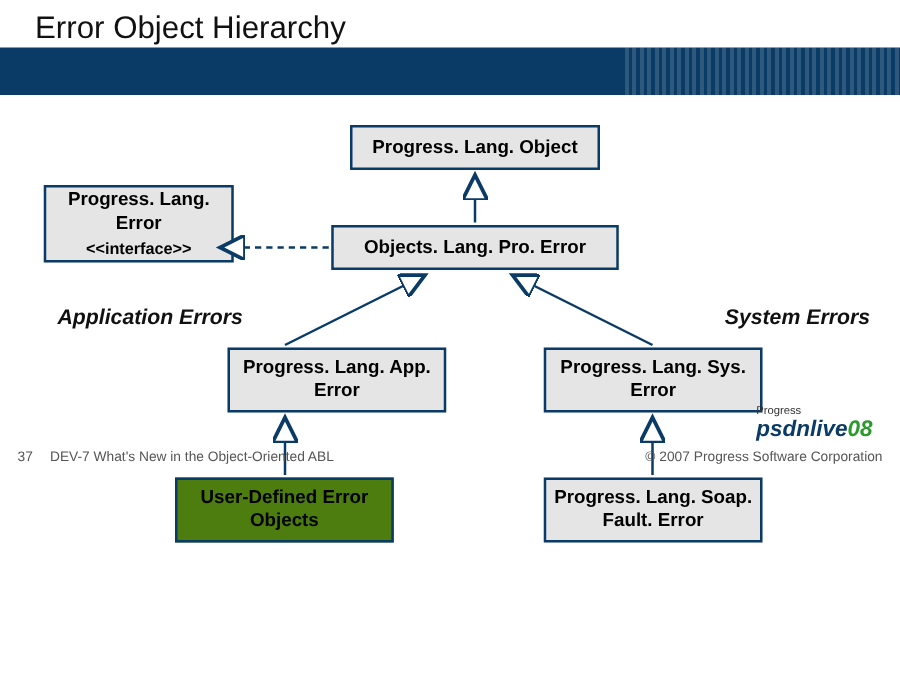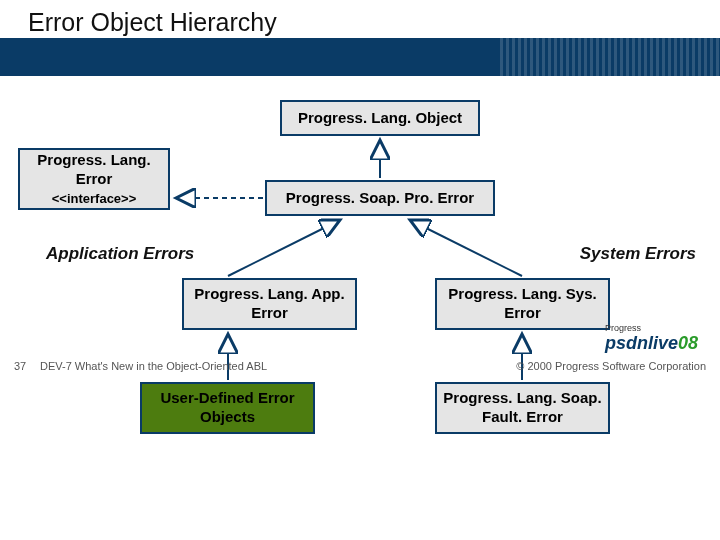--- a/index.html
+++ b/index.html
@@ -22,26 +22,26 @@
 </style>
 </head>
 <body>
 
 <div class="slide">
   <div class="title-bar"></div>
   <div class="title">Error Object Hierarchy</div>
 
   <div class="box" style="left:280px; top:100px; width:200px; height:36px;">Progress. Lang. Object</div>
 
-  <div class="box" style="left:18px; top:148px; width:152px; height:62px;">
+  <div class="box" style="left:35px; top:148px; width:152px; height:62px;">
     <div>Progress. Lang. Error</div>
     <div class="sublabel">&lt;&lt;interface&gt;&gt;</div>
   </div>
 
-  <div class="box" style="left:265px; top:180px; width:230px; height:36px;">Progress. Soap. Pro. Error</div>
+  <div class="box" style="left:265px; top:180px; width:230px; height:36px;">Objects. Lang. Pro. Error</div>
 
   <div class="label" style="left:22px; top:244px;">Application Errors</div>
   <div class="label" style="right:24px; top:244px;">System Errors</div>
 
   <div class="box" style="left:140px; top:278px; width:175px; height:52px;margin-left:42px;">Progress. Lang. App. Error</div>
   <div class="box" style="left:435px; top:278px; width:175px; height:52px;">Progress. Lang. Sys. Error</div>
 
   <div class="box beige" style="left:140px; top:382px; width:175px; height:52px;">User-Defined Error Objects</div>
   <div class="box" style="left:435px; top:382px; width:175px; height:52px;">Progress. Lang. Soap. Fault. Error</div>
 
@@ -67,14 +67,14 @@
 
     <line x1="522" y1="380" x2="522" y2="334" stroke="#0a3b66" stroke-width="2" marker-end="url(#tri)"></line>
   </svg>
 
   <div class="logo">
     <span class="tiny">Progress</span>
     <span>psdnlive</span><span class="o8">08</span>
   </div>
   <div class="slidenum">37</div>
   <div class="footer-sub">DEV-7 What's New in the Object-Oriented ABL</div>
-  <div class="copyright">© 2000 Progress Software Corporation</div>
+  <div class="copyright">© 2007 Progress Software Corporation</div>
 </div>
 
 </body></html>

